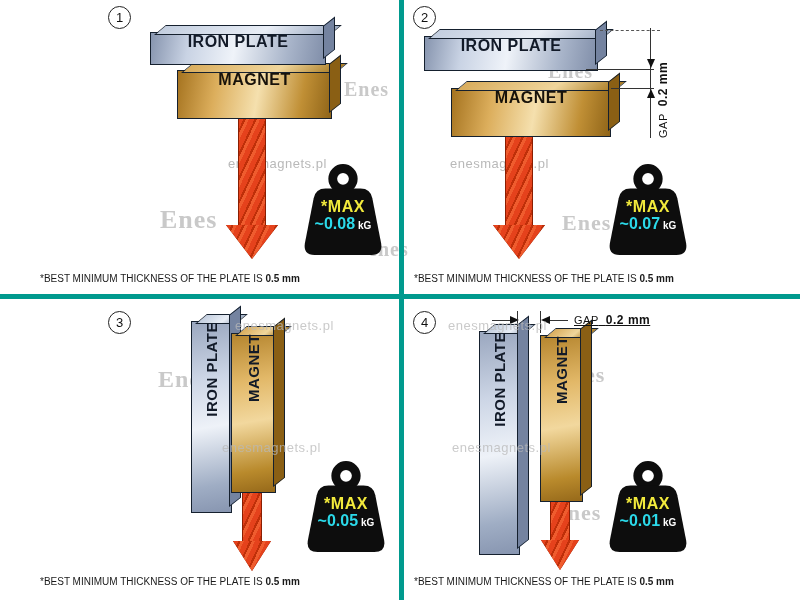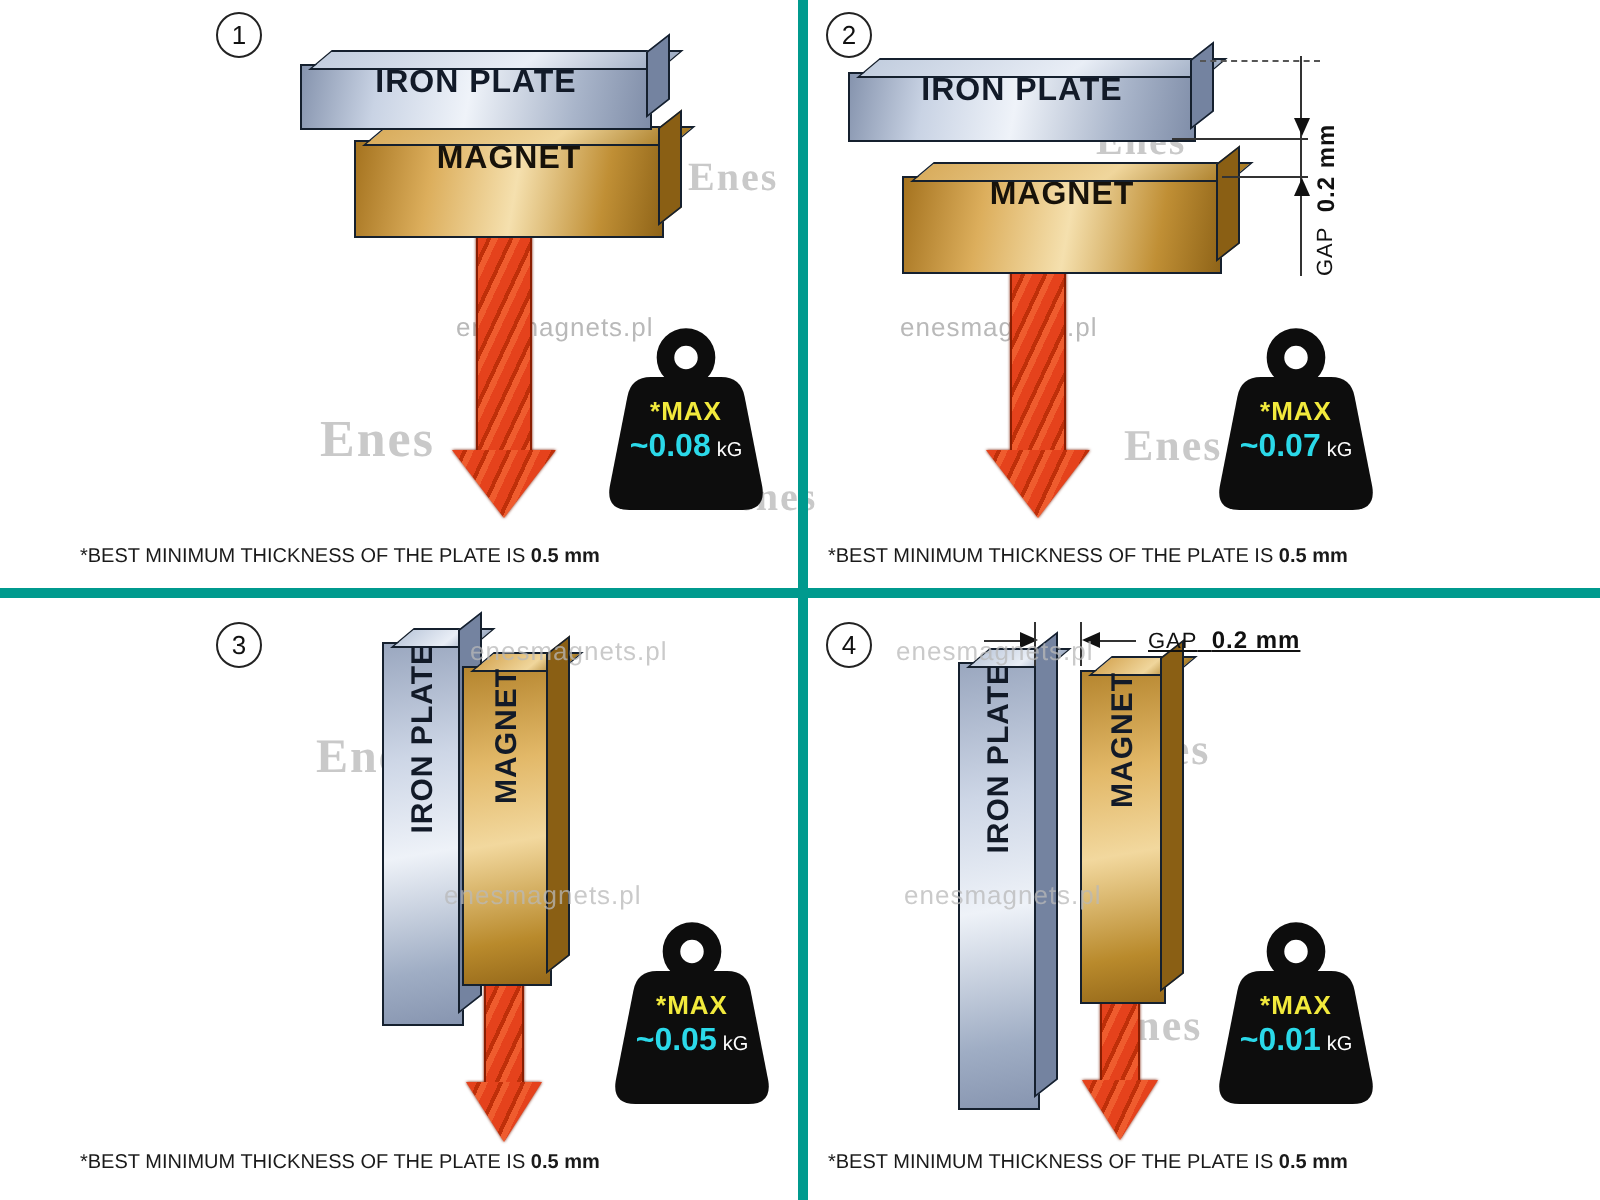--- a/index.html
+++ b/index.html
@@ -46,24 +46,24 @@
         clip-path:polygon(0 0,100% 0,50% 100%);}
   .aw .shaft{width:26px;}
   .aw .head{width:52px;height:34px;}
   .an .shaft{width:18px;}
   .an .head{width:38px;height:30px;}
 
   
   .weight{position:absolute;width:86px;height:100px;z-index:5;}
   .weight svg{position:absolute;left:0;top:0;width:86px;height:100px;}
   .w-max{position:absolute;top:36px;left:0;width:100%;text-align:center;
-         color:#f2ea3c;font-size:13px;font-weight:bold;letter-spacing:.5px;}
+         color:#f2ea3c;font-size:16px;font-weight:bold;letter-spacing:.5px;}
   .w-val{position:absolute;top:53px;left:0;width:100%;text-align:center;white-space:nowrap;}
   .w-val .val{color:#2bd9e9;font-size:16px;font-weight:bold;}
-  .w-val .unit{color:#ffffff;font-size:10px;font-weight:normal;margin-left:3px;}
+  .w-val .unit{color:#ffffff;font-size:10px;font-weight:bold;margin-left:3px;}
 
   .caption{position:absolute;text-align:left;font-size:10px;color:#1a1a1a;z-index:6;white-space:nowrap;}
   .caption b{font-weight:bold;}
 
   
   .wm{position:absolute;z-index:1;white-space:nowrap;}
   .wm.url{color:#b9b9b9;font-size:13px;letter-spacing:.5px;}
   .wm.logo{color:#c9c9c9;font-weight:700;letter-spacing:1px;font-family:"Liberation Serif",serif;}
   .wm.front{z-index:6;opacity:.75;}
 

